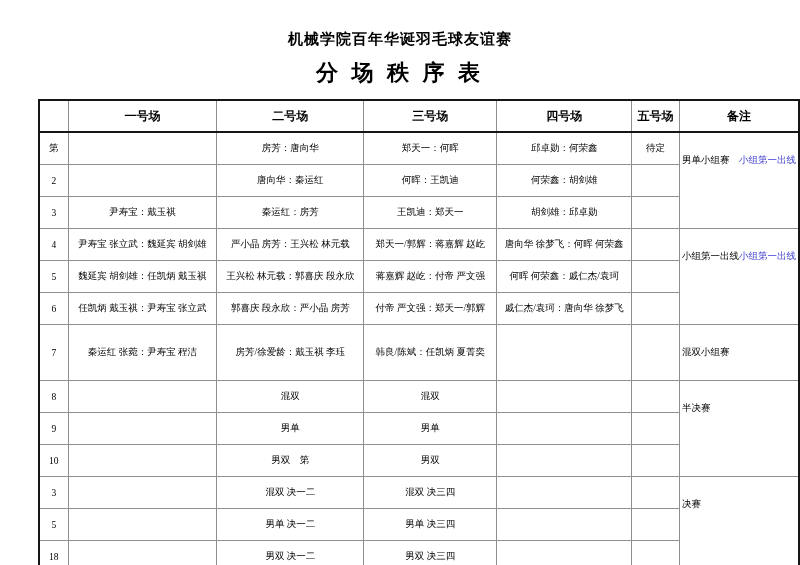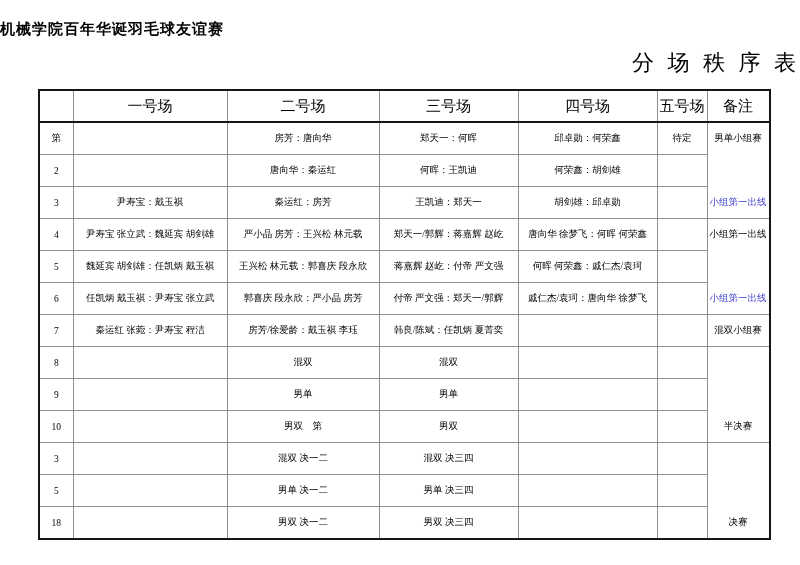--- a/index.html
+++ b/index.html
@@ -2,51 +2,51 @@
 <html><head>
 <meta charset="utf-8">
 <style>
   html,body{margin:0;padding:0;background:#e8e8e8;}
   .page{
     width:800px;height:565px;background:#ffffff;position:relative;
     font-family:"Liberation Serif","DejaVu Serif",serif;color:#000;
     overflow:hidden;
   }
   .title{
-    text-align:left;padding-top:20px;font-size:15px;font-weight:bold;
+    text-align:center;padding-top:30px;font-size:15px;font-weight:bold;
     letter-spacing:1px;
   }
   .subtitle{
-    text-align:right;margin-top:9px;font-size:22px;font-weight:normal;
+    text-align:center;margin-top:9px;font-size:22px;font-weight:bold;
     letter-spacing:4px;
   }
   table.sched{
     border-collapse:collapse;table-layout:fixed;
     margin:11px 0 0 38px;border:2px solid #161616;
   }
   table.sched td, table.sched th{
     border-left:1px solid #8f8f8f;border-top:1px solid #8f8f8f;
     padding:0 2px;overflow:hidden;white-space:nowrap;
     text-align:center;vertical-align:middle;
   }
   table.sched th{
-    font-size:15px;font-weight:normal;height:30px;white-space:nowrap;
+    font-size:12px;font-weight:bold;height:30px;white-space:nowrap;
     border-bottom:2px solid #161616;
   }
   table.sched td{height:31px;font-size:9.5px;}
   .rownum{font-size:13px;border-left:none;}
   .bl-thick{border-left:2px solid #161616;}
   .remark{
     font-size:9.5px;white-space:normal;vertical-align:middle;padding:0 3px;
   }
   .remark-inner{
-    display:flex;flex-direction:column;justify-content:space-between;
-    height:100%;padding:8px 0;box-sizing:border-box;
-  }
-  .remark-inner.single{justify-content:flex-end;}
+    display:flex;justify-content:space-between;
+    height:100%;padding:20px 0;box-sizing:border-box;
+  }
+  .remark-inner.single{justify-content:flex-start;}
   .remark-black{line-height:1.6;}
   .remark-blue{line-height:1.6;font-family:Liberation Mono, monospace;}
   .tentative{vertical-align:top;padding-top:3px;margin-left:28px;}
 </style>
 </head>
 <body>
 
 <div class="page">
   <div class="title">机械学院百年华诞羽毛球友谊赛</div>
   <div class="subtitle">分 场 秩 序 表</div>

